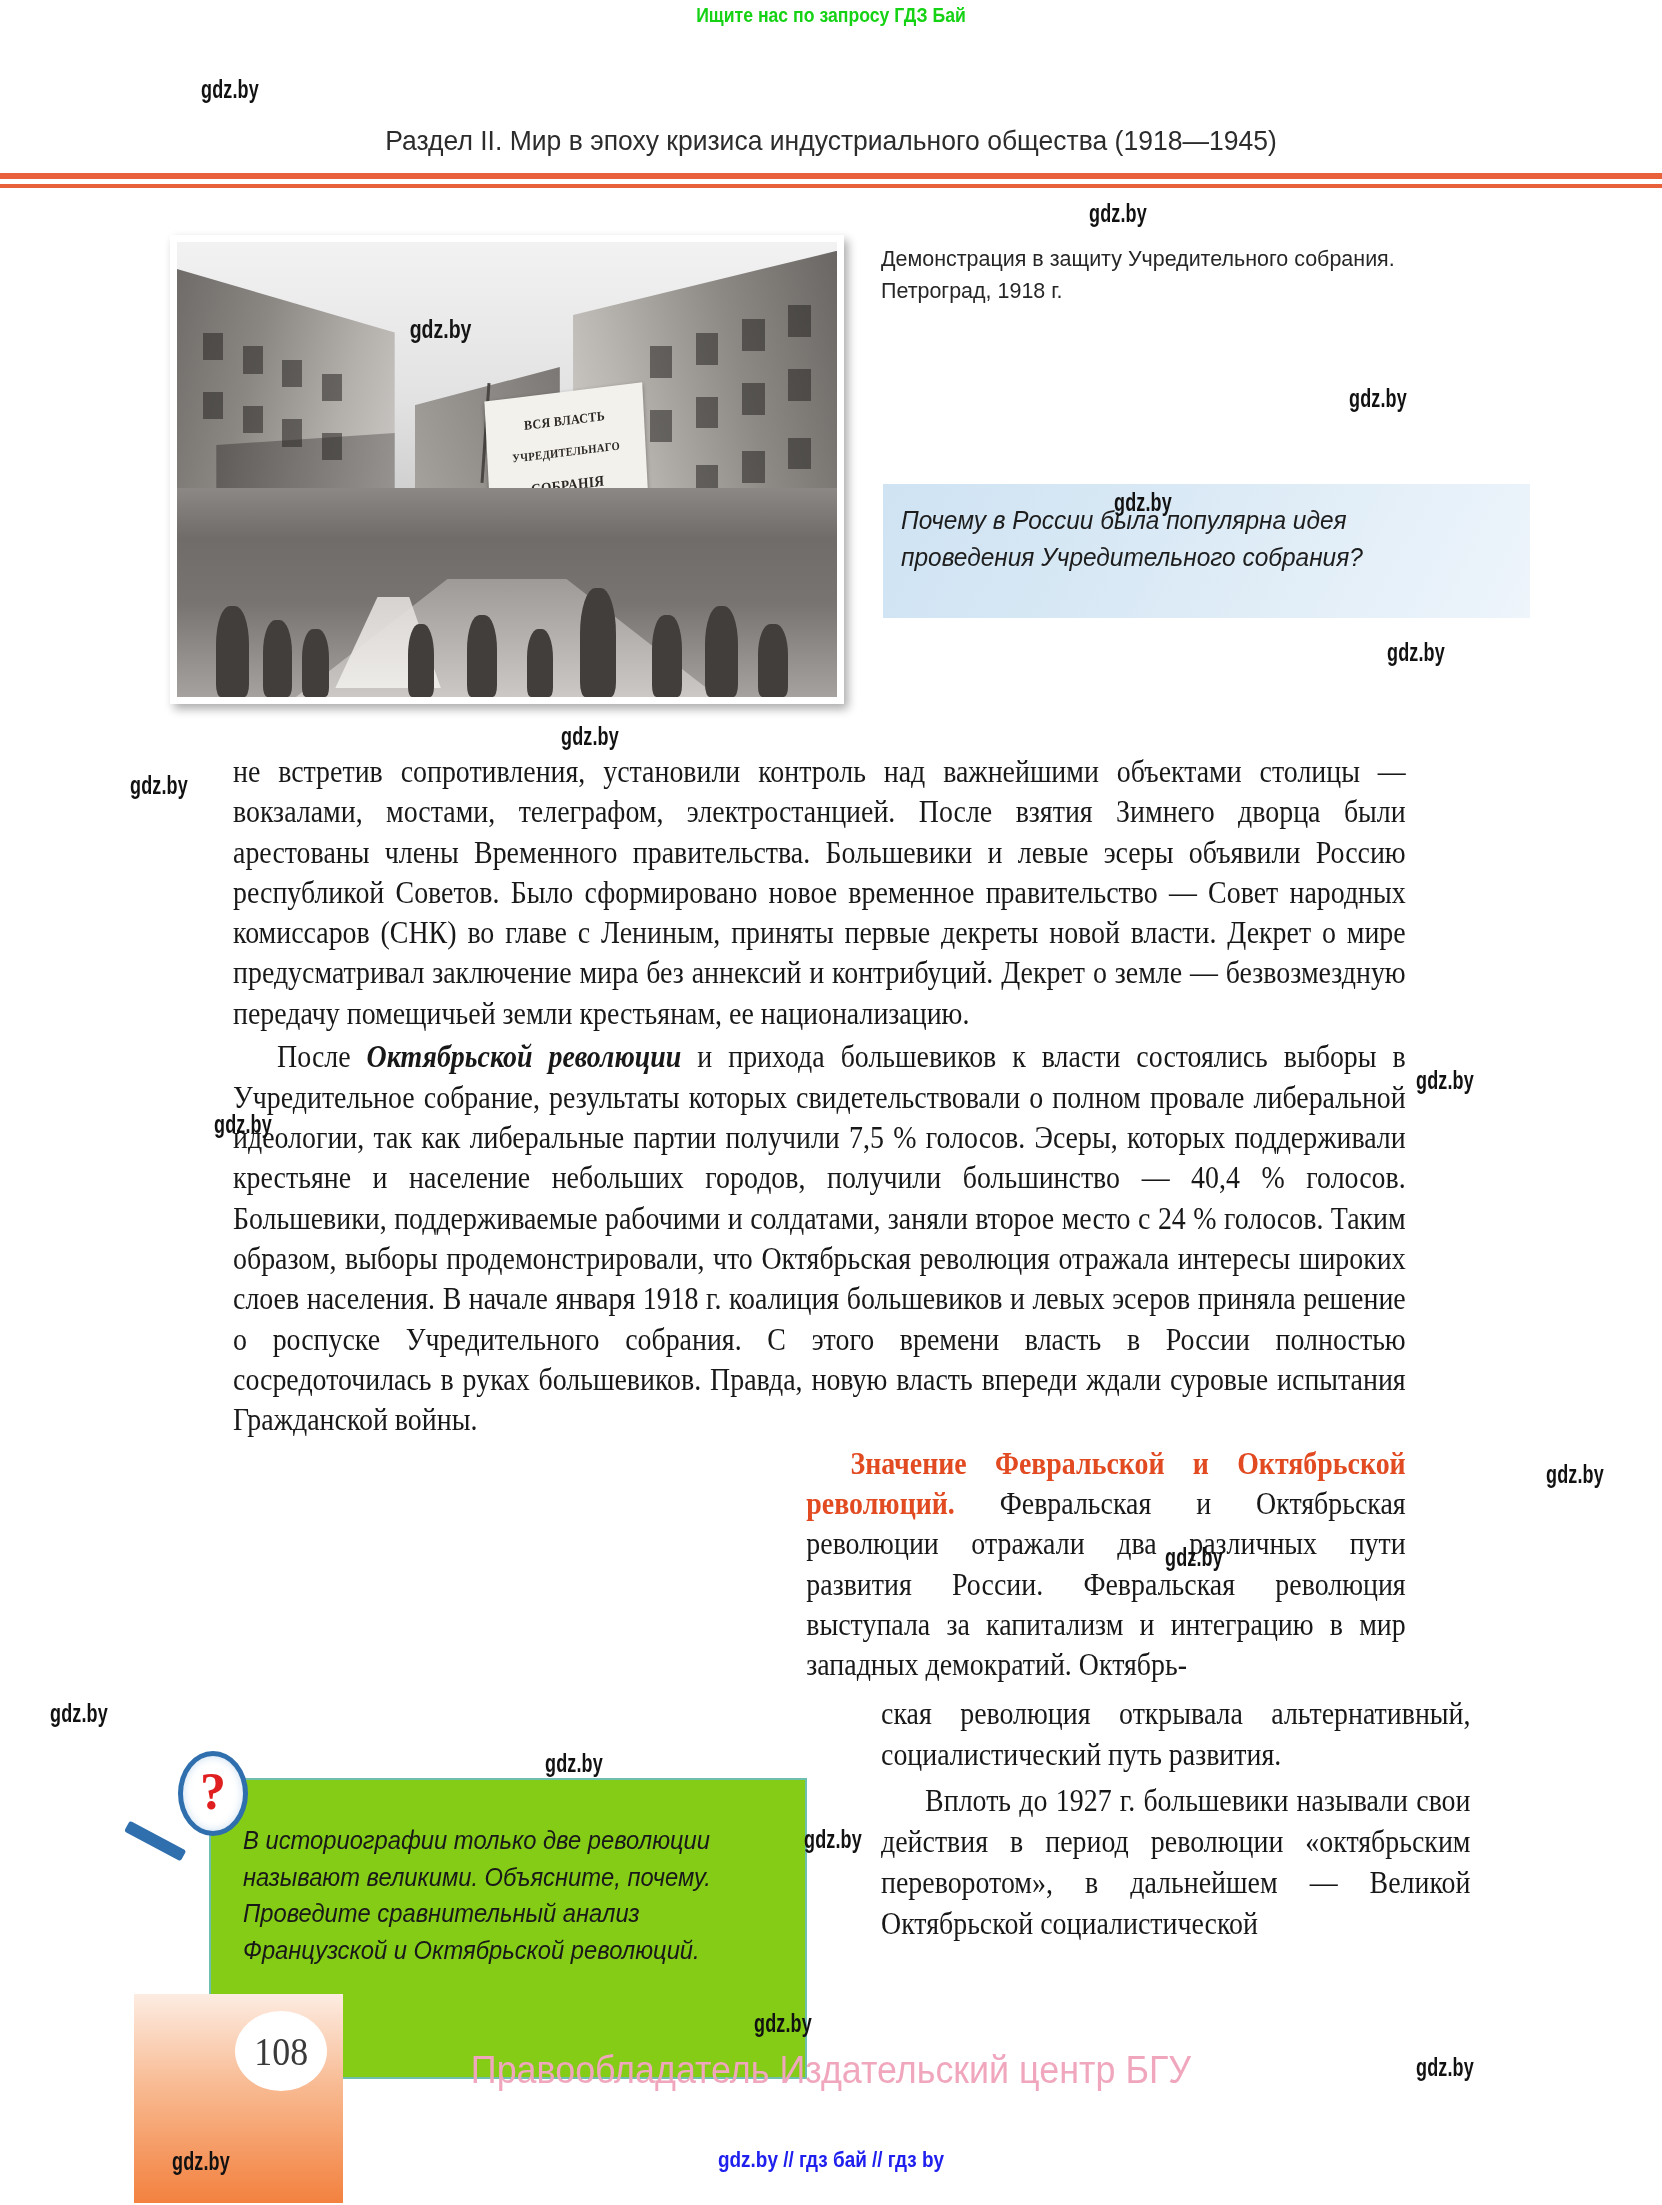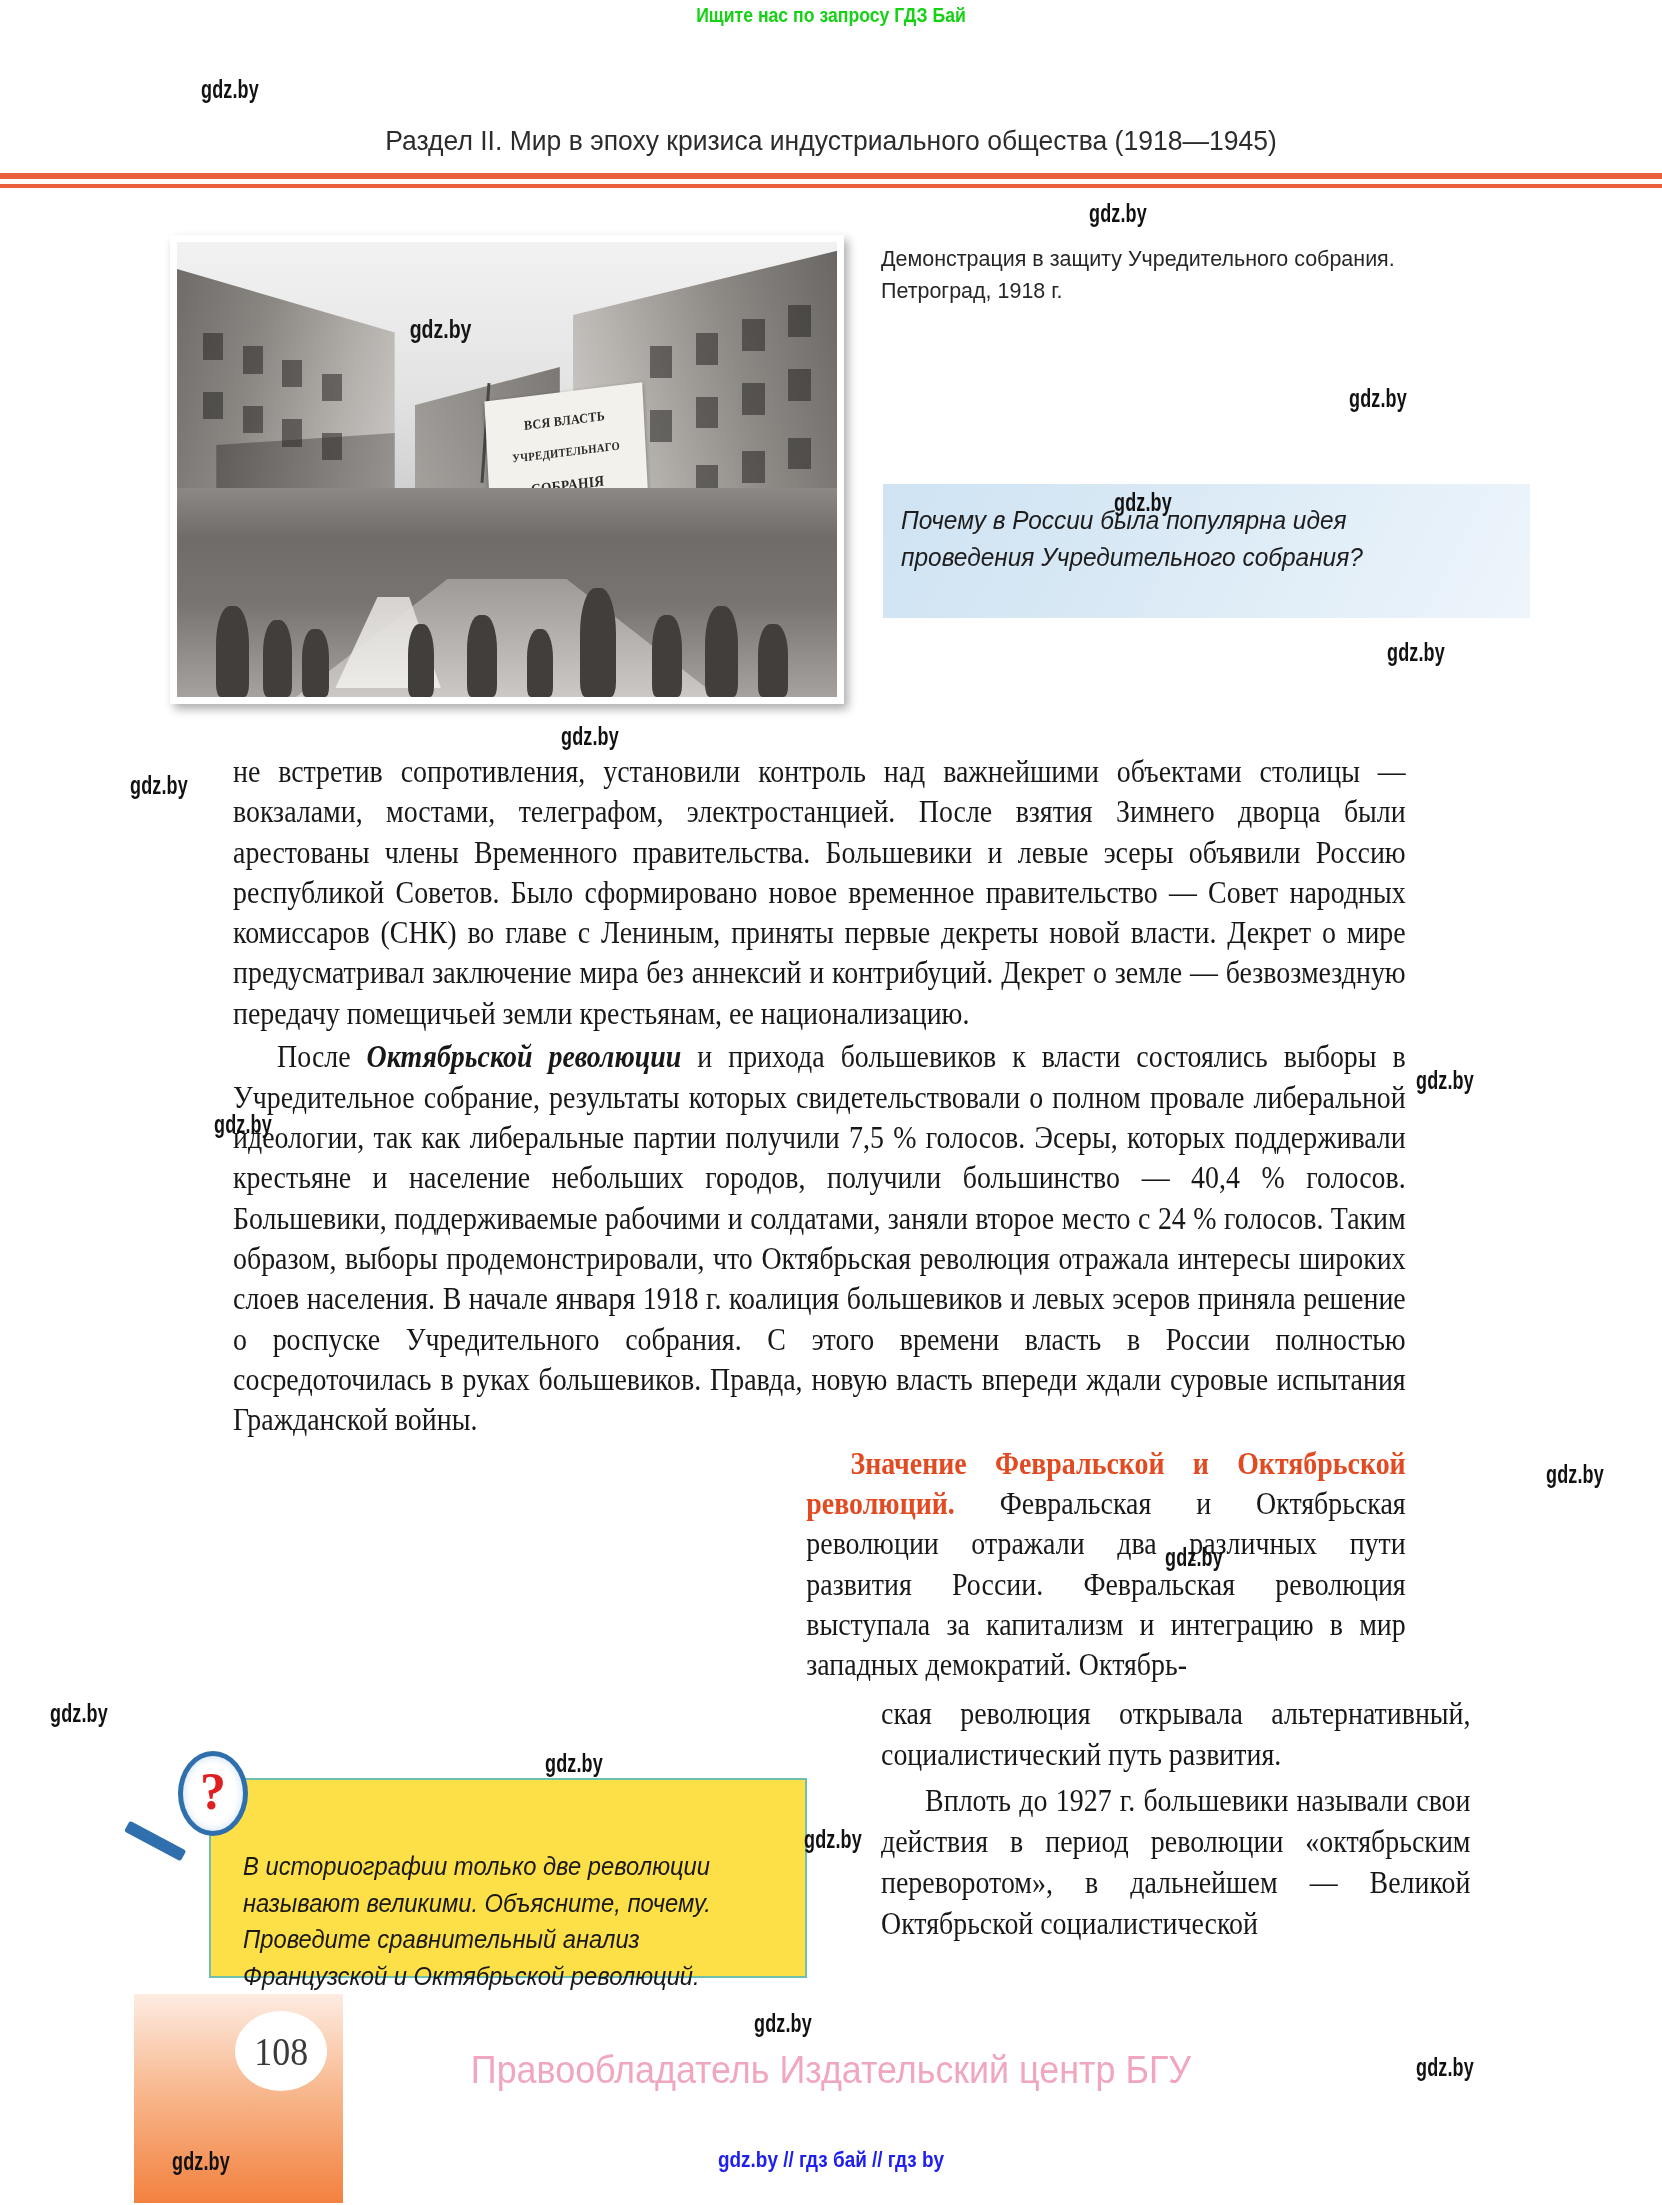--- a/index.html
+++ b/index.html
@@ -263,25 +263,25 @@
     height: 276px;
     shape-outside: inset(0);
   }
 
   
   .qbox-teal {
     position: absolute;
     left: 209px;
     top: 1778px;
     width: 598px;
-    height: 200px;
-    background: #fde047;
+    height: 301px;
+    background: #84cc16;
     border: 2.5px solid #6fbfae;
     box-sizing: border-box;
-    padding: 68px 22px 15px 32px;
+    padding: 42px 22px 15px 32px;
   }
   .qbox-teal p {
     margin: 0;
     font-family: "Liberation Sans", sans-serif;
     font-style: italic;
     font-size: 25px;
     line-height: 1.46;
     color: #181818;
     transform: scaleX(0.95);
     transform-origin: left top;

